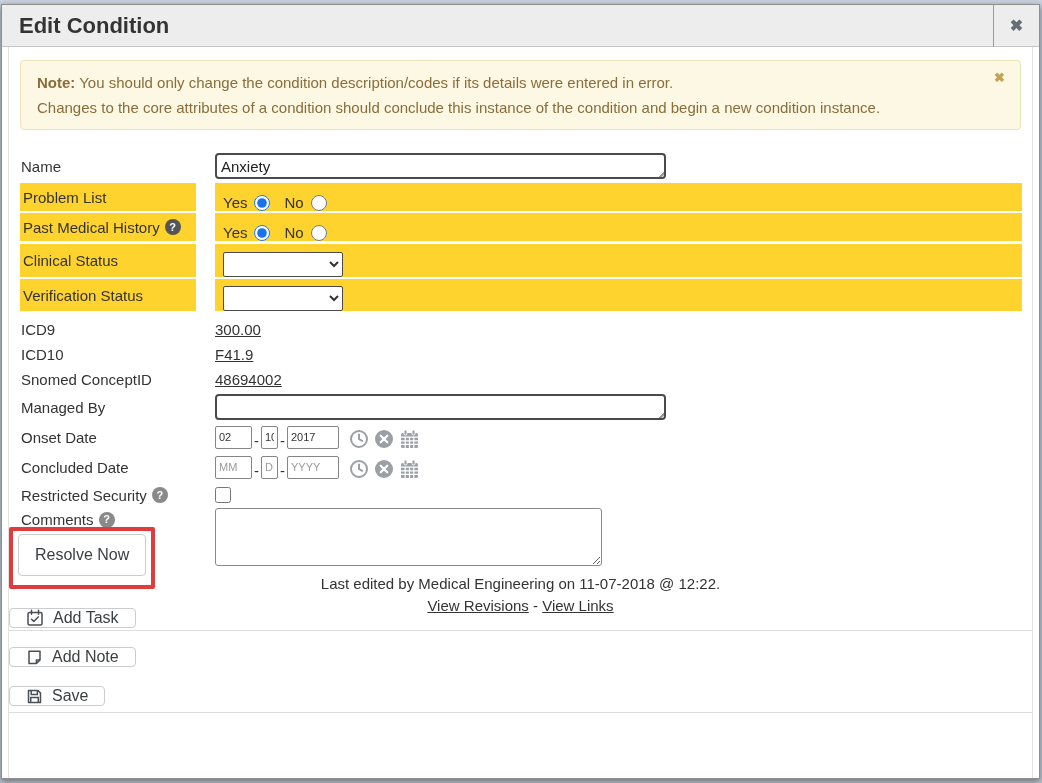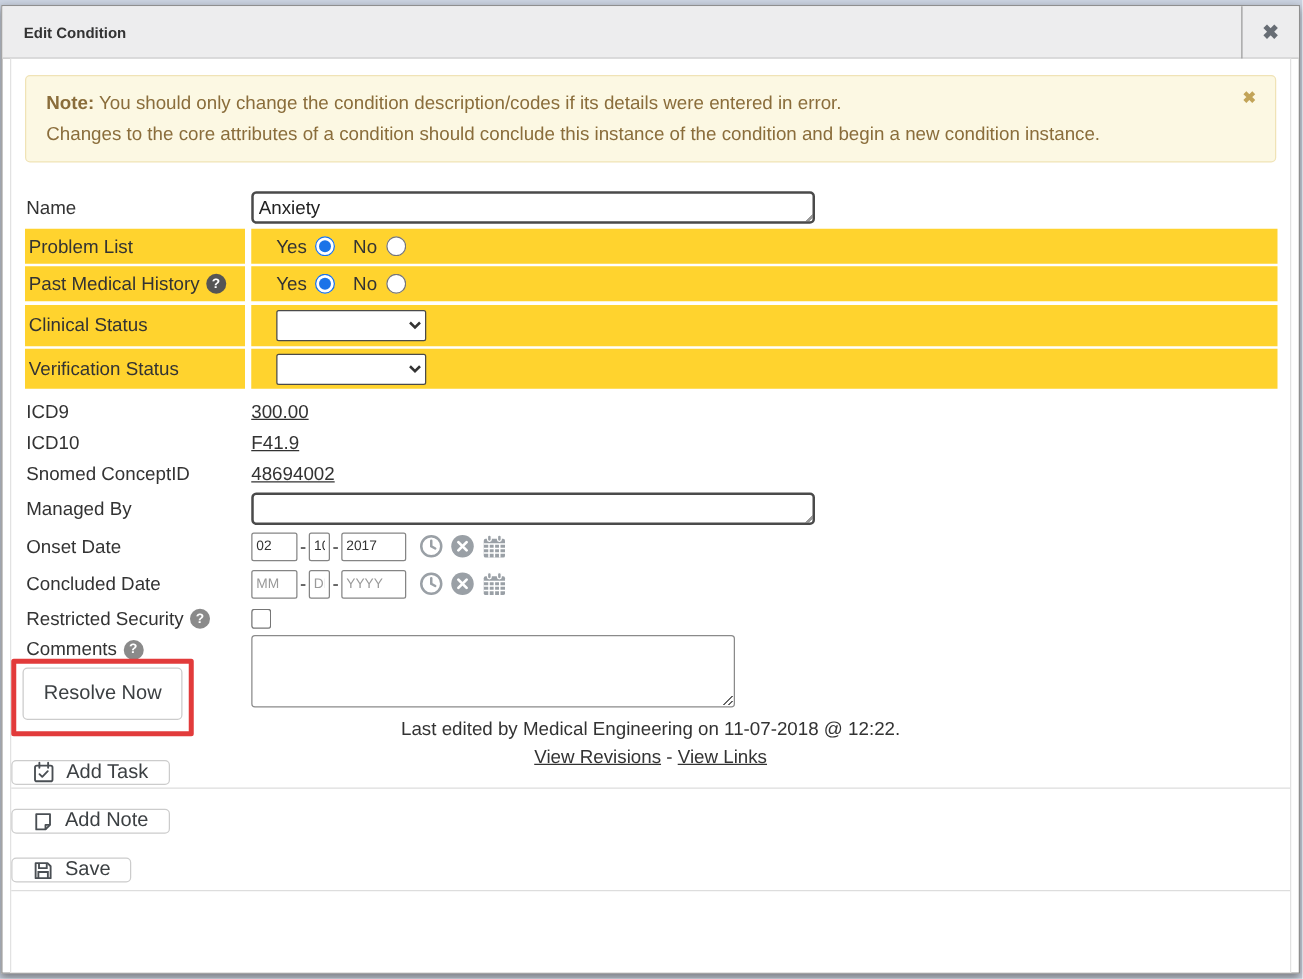--- a/index.html
+++ b/index.html
@@ -14,21 +14,21 @@
   }
   .dialog{
     position:absolute; top:4px; left:1px; width:1039px; height:775px;
     background:#fff; border:1px solid #8f8f8f;
     box-shadow:0 3px 7px 1px rgba(50,50,50,.55);
   }
   .titlebar{
     height:42px; background:#ededee; border-bottom:1px solid #c6c6c6;
     display:flex; align-items:center;
   }
-  .title{ margin-left:17px; font-size:12px; font-weight:bold; color:#333; }
+  .title{ margin-left:17px; font-size:22px; font-weight:bold; color:#333; }
   .close-btn{
     margin-left:auto; width:46px; height:42px; border-left:1px solid #9a9a9a;
     display:flex; align-items:center; justify-content:center;
     color:#676d74; font-weight:bold; font-size:16px; cursor:pointer;
   }
   .inner{
     margin:0 6px; height:731px; background:#fff;
     border-left:1px solid #e2e2e2; border-right:1px solid #e2e2e2;
     padding-top:13px; position:relative;
   }
@@ -39,24 +39,24 @@
     padding:9px 26px 9px 16px; color:#8a6d3b; line-height:25px; position:relative;
   }
   .banner b{ font-weight:bold; }
   .banner-close{
     position:absolute; top:10px; right:15px; color:#c2a458;
     font-weight:bold; font-size:13px; cursor:pointer; line-height:14px;
   }
   
   .row{ display:flex; align-items:center; margin:0 10px 0 11px; }
   .lbl{ width:176px; flex-shrink:0; display:flex; align-items:center; gap:5px; padding-left:1px; }
-  .fld{ flex:1; margin-left:5px; display:flex; align-items:center; }
+  .fld{ flex:1; margin-left:19px; display:flex; align-items:flex-end; }
   .yellow .lbl, .yellow .fld{ background:#ffd32e; align-self:stretch; }
   .yellow .lbl{ padding-left:3px; }
-  .yellow .fld{ padding-left:20px; }
+  .yellow .fld{ padding-left:8px; }
   .row-name{ height:30px; margin-bottom:2px; }
   .row-pl{ height:28px; margin-bottom:2px; }
   .row-pmh{ height:28px; margin-bottom:3px; }
   .row-cs{ height:33px; margin-bottom:2px;border-radius:12px; }
   .row-vs{ height:32px; margin-bottom:6px; }
   .row-code{ height:25px; }
   .row-mb{ height:30px; }
   .row-date{ height:30px; }
   .row-rs{ height:26px; }
   .row-cm{ height:62px; align-items:flex-start; }

